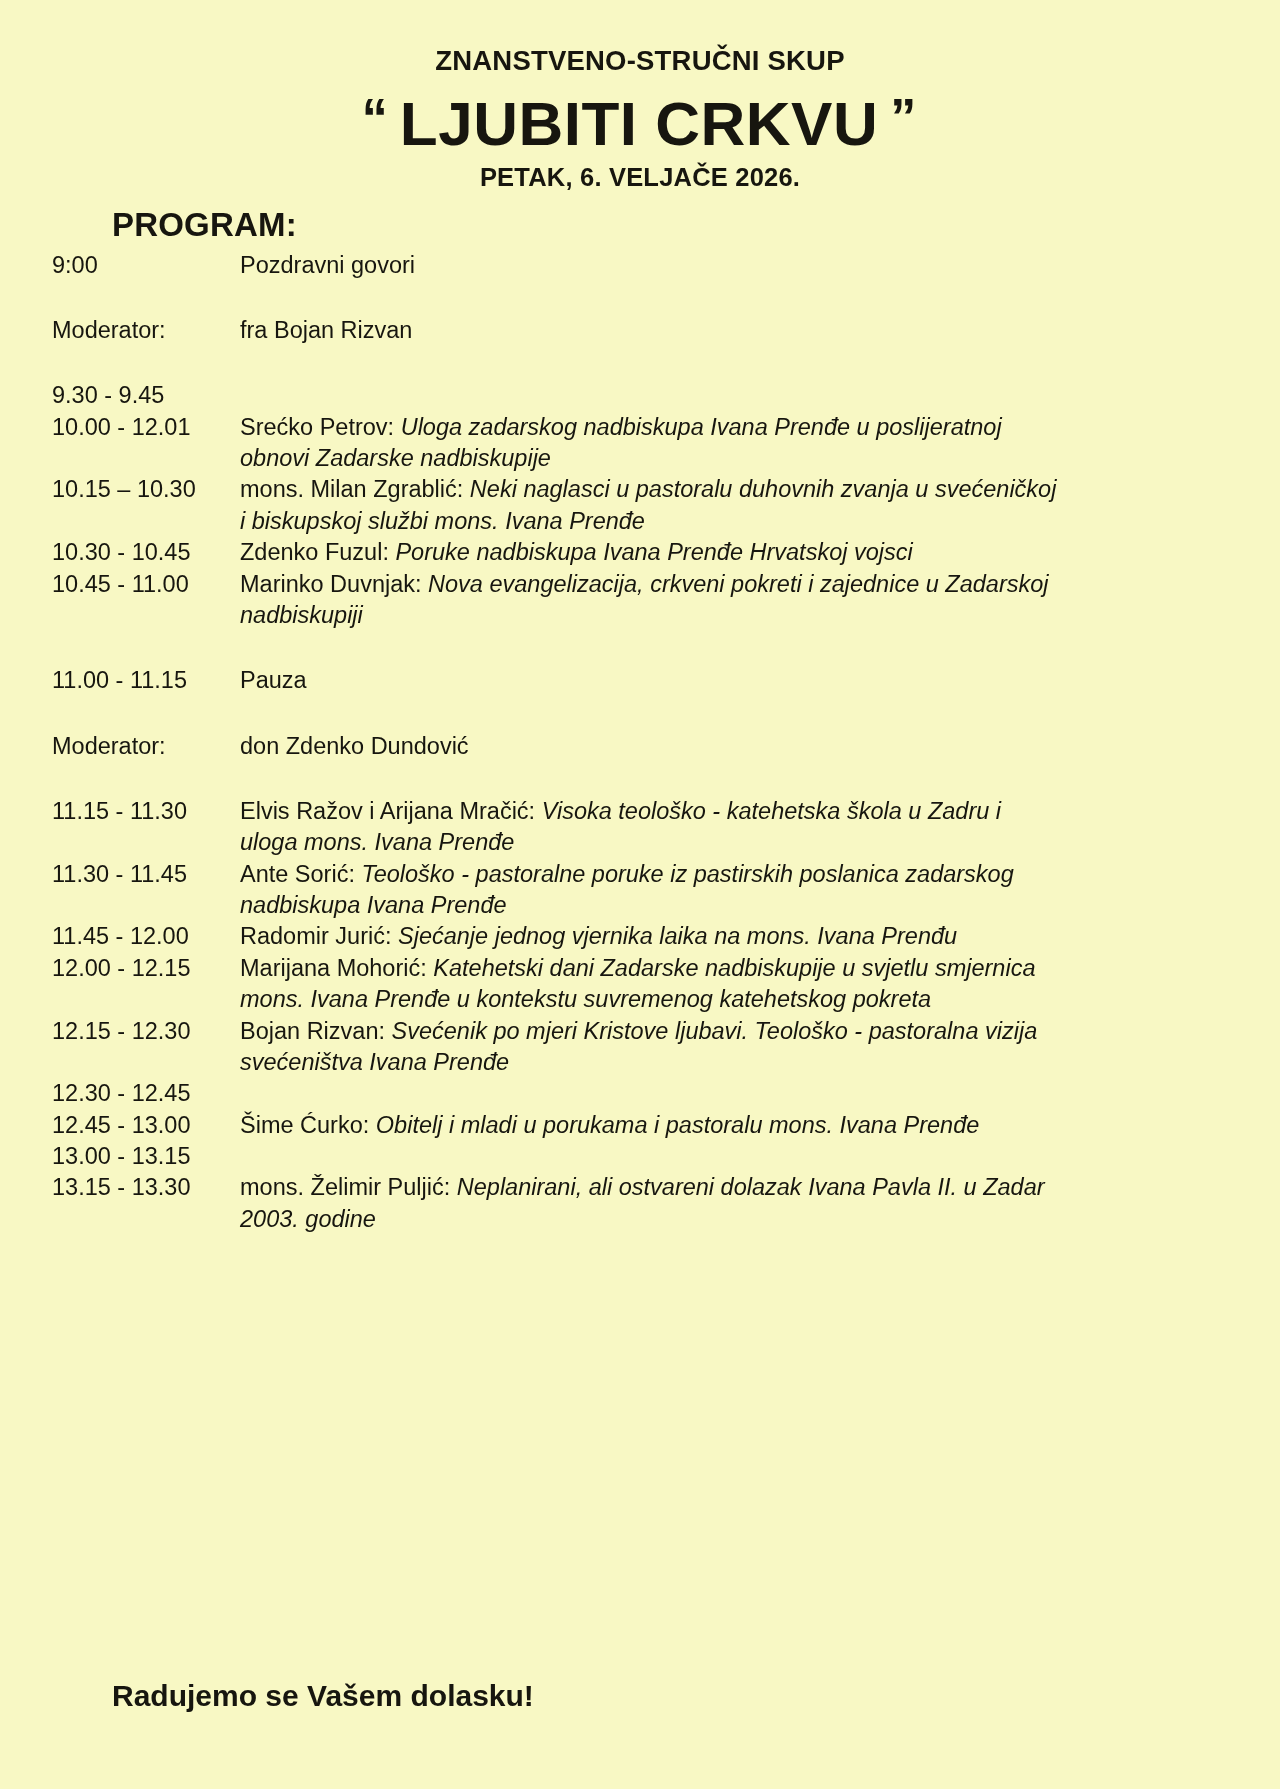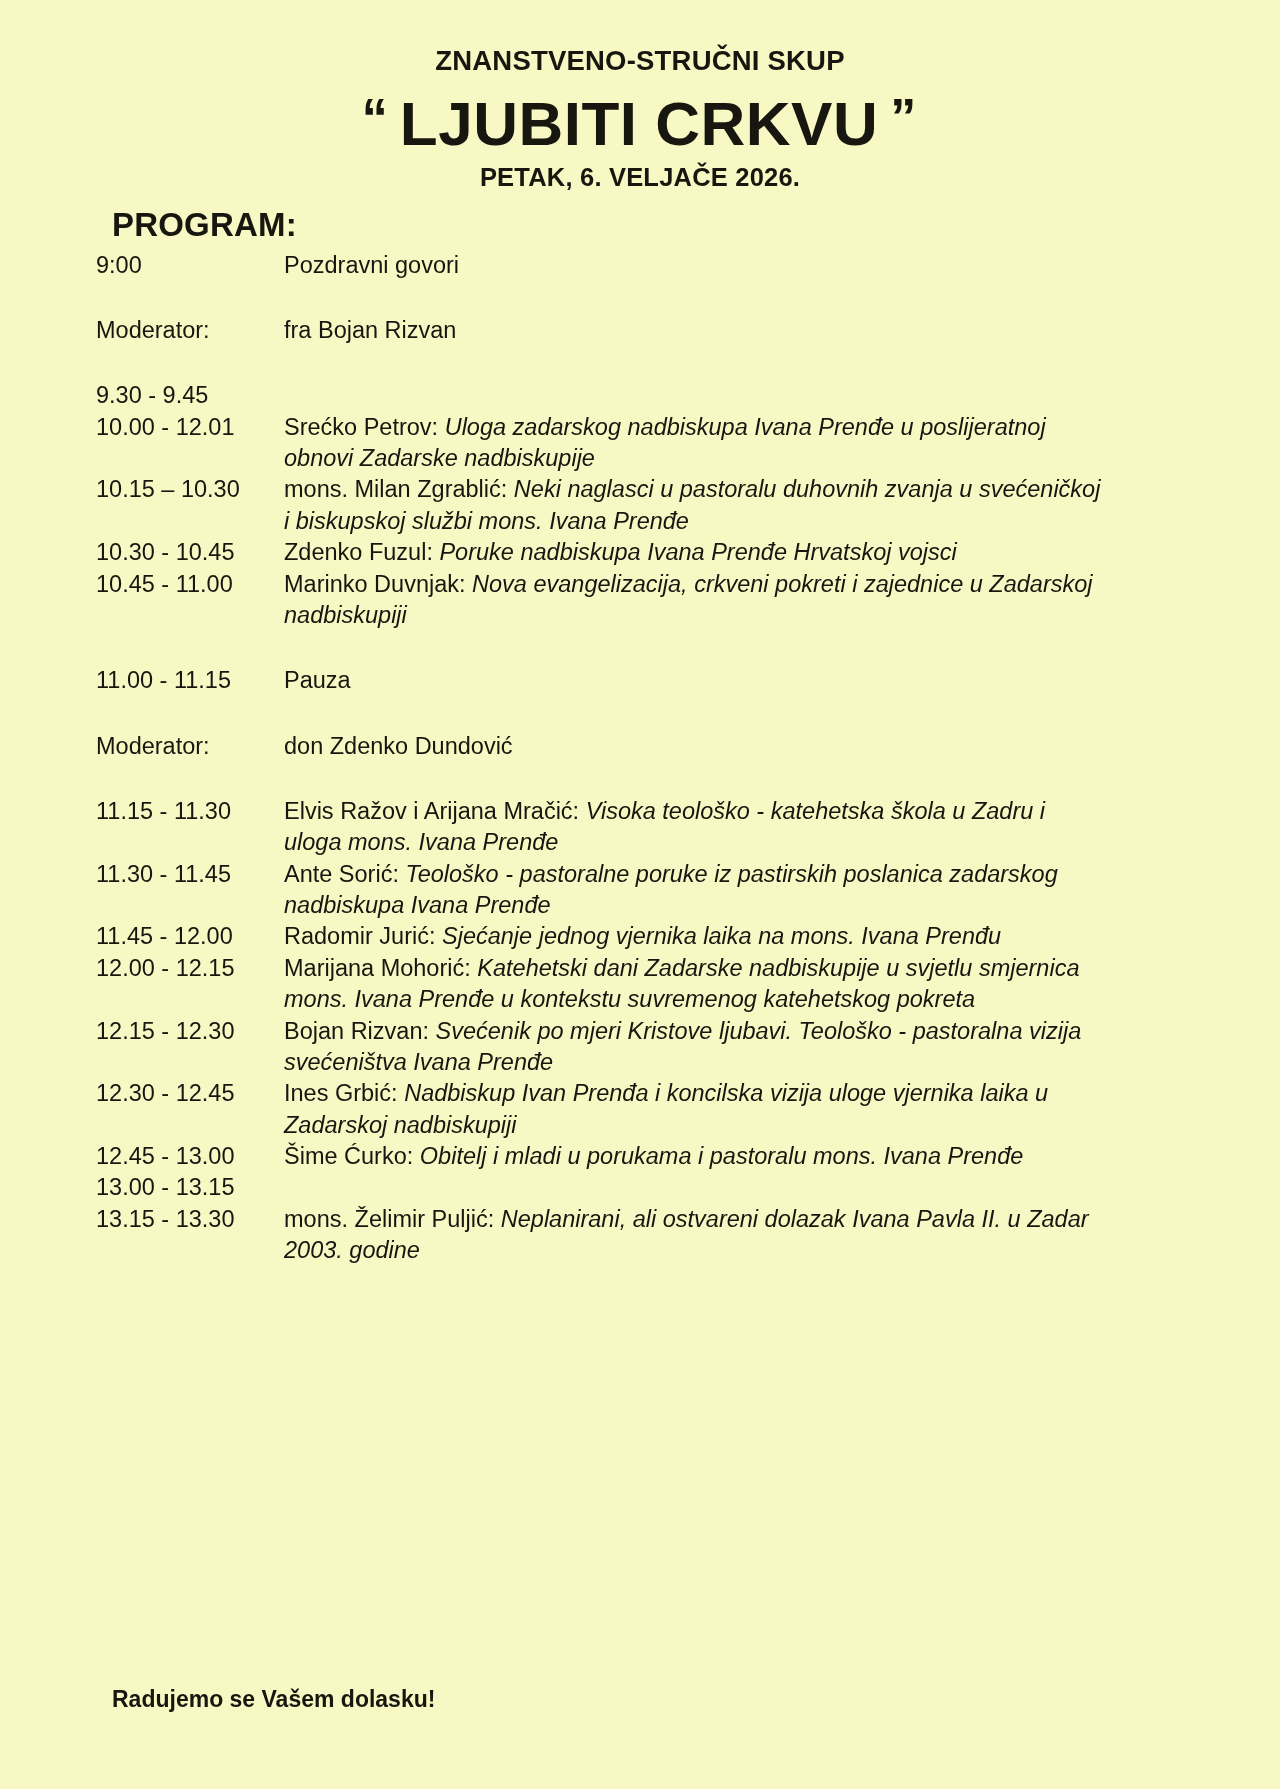--- a/index.html
+++ b/index.html
@@ -54,21 +54,21 @@
     letter-spacing: 0.2px;
   }
   
   .prog-heading {
     font-size: 33px;
     font-weight: bold;
     margin: 14px 16px 6px 112px;
     letter-spacing: 0.2px;
   }
   .sched {
-    margin-left: 96px;
+    margin-left: 52px;
     width: 1010px;
   }
   .row {
     display: flex;
     align-items: flex-start;
     font-size: 23.5px;
     line-height: 1.335;
   }
   .row .time {
     width: 188px;
@@ -80,21 +80,21 @@
   }
   .desc i {
     font-style: italic;
   }
   .gap-lg { height: 34px; }
   
   .footer {
     position: absolute;
     left: 112px;
     bottom: 76px;
-    font-size: 23px;
+    font-size: 30px;
     font-weight: bold;
   }
 </style>
 </head>
 <body>
 
 <div class="page">
 
   <div class="hdr">
     <div class="hdr-kicker">ZNANSTVENO-STRUČNI SKUP</div>
@@ -162,21 +162,20 @@
       <div class="row">
         <div class="time">12.00 - 12.15</div>
         <div class="desc"><span>Marijana Mohorić: </span><i>Katehetski dani Zadarske nadbiskupije u svjetlu smjernica mons. Ivana Prenđe u kontekstu suvremenog katehetskog pokreta</i></div>
       </div>
       <div class="row">
         <div class="time">12.15 - 12.30</div>
         <div class="desc"><span>Bojan Rizvan: </span><i>Svećenik po mjeri Kristove ljubavi. Teološko - pastoralna vizija svećeništva Ivana Prenđe</i></div>
       </div>
       <div class="row">
         <div class="time">12.30 - 12.45</div>
-        <div class="desc"><span>Ines Grbić: </span><i>Nadbiskup Ivan Prenđa i koncilska vizija uloge vjernika laika u Zadarskoj nadbiskupiji</i></div>
       </div>
       <div class="row">
         <div class="time">12.45 - 13.00</div>
         <div class="desc"><span>Šime Ćurko: </span><i>Obitelj i mladi u porukama i pastoralu mons. Ivana Prenđe</i></div>
       </div>
       <div class="row">
         <div class="time">13.00 - 13.15</div>
       </div>
       <div class="row">
         <div class="time">13.15 - 13.30</div>

